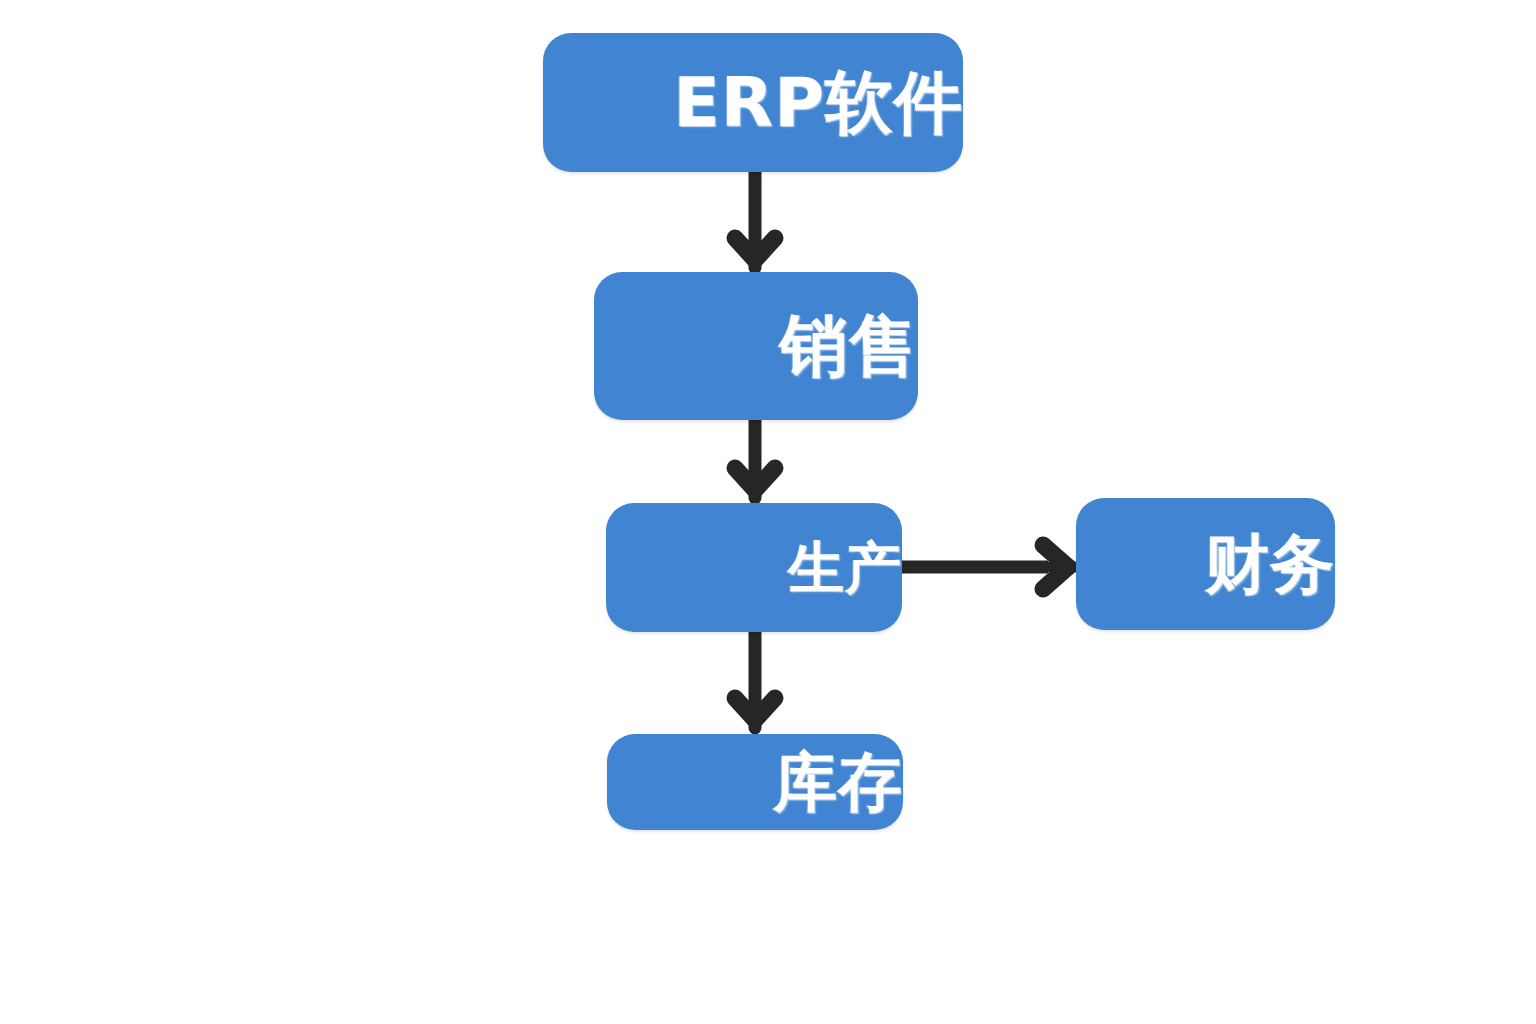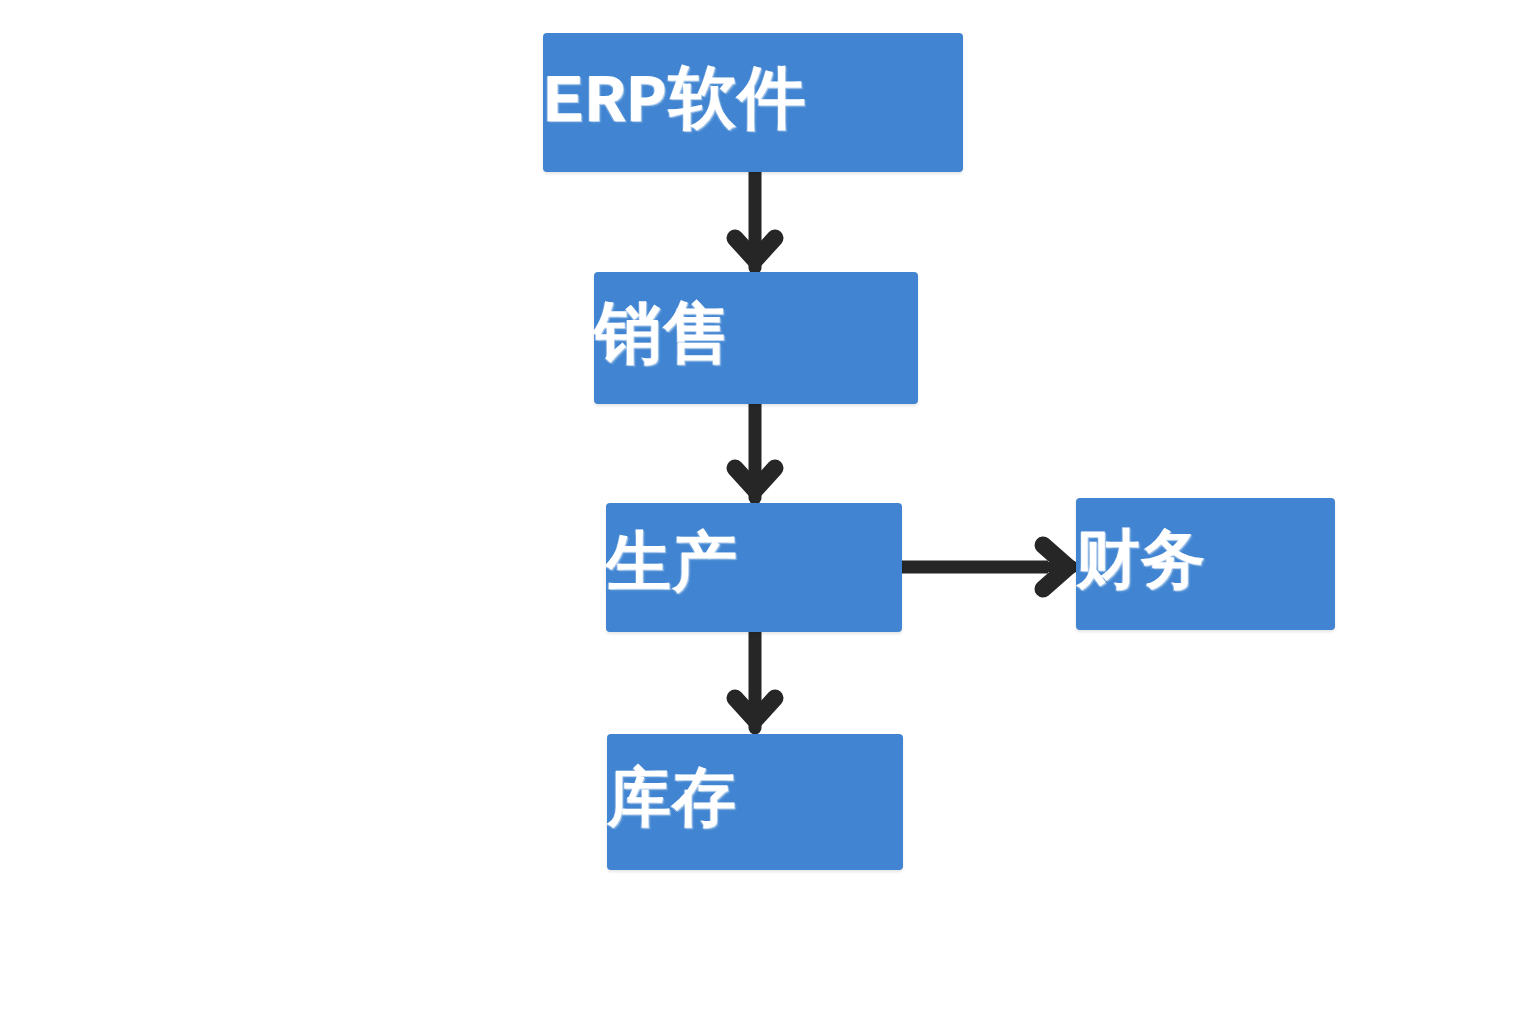--- a/index.html
+++ b/index.html
@@ -14,48 +14,47 @@
     position: relative;
     width: 1536px;
     height: 1024px;
     background: #ffffff;
     overflow: hidden;
   }
   .node {
     position: absolute;
     display: flex;
     align-items: center;
-    justify-content: flex-start;
+    justify-content: flex-end;
     background: #4084d2;
-    border-radius: 4px;
+    border-radius: 28px;
     box-sizing: border-box;
     box-shadow: 0 2px 3px rgba(0,0,0,0.10);
-    font-family: Liberation Mono, monospace;
   }
   .node-label {
     color: #ffffff;
     font-weight: bold;
     line-height: 1;
     letter-spacing: 1px;
     white-space: nowrap;
     text-shadow:
        1px 1px 0 rgba(255,255,255,0.45),
       -1px 1px 0 rgba(255,255,255,0.25),
        2px 2px 2px rgba(120,170,220,0.55);
   }
   
   #node-erp        { left: 543px; top: 33px;  width: 420px; height: 139px; }
   #node-erp .node-label        { font-size: 68px; }
-  #node-sales      { left: 594px; top: 272px; width: 324px; height: 132px; }
+  #node-sales      { left: 594px; top: 272px; width: 324px; height: 148px; }
   #node-sales .node-label      { font-size: 68px; }
   #node-production { left: 606px; top: 503px; width: 296px; height: 129px; }
-  #node-production .node-label { font-size: 65px; }
+  #node-production .node-label { font-size: 56px; }
   #node-finance    { left: 1076px; top: 498px; width: 259px; height: 132px; }
   #node-finance .node-label    { font-size: 64px; }
-  #node-inventory  { left: 607px; top: 734px; width: 296px; height: 136px; }
+  #node-inventory  { left: 607px; top: 734px; width: 296px; height: 96px; }
   #node-inventory .node-label  { font-size: 64px; }
 
   .edge {
     position: absolute;
     overflow: visible;
   }
   .edge svg { display: block; overflow: visible; }
 </style>
 </head>
 <body>

